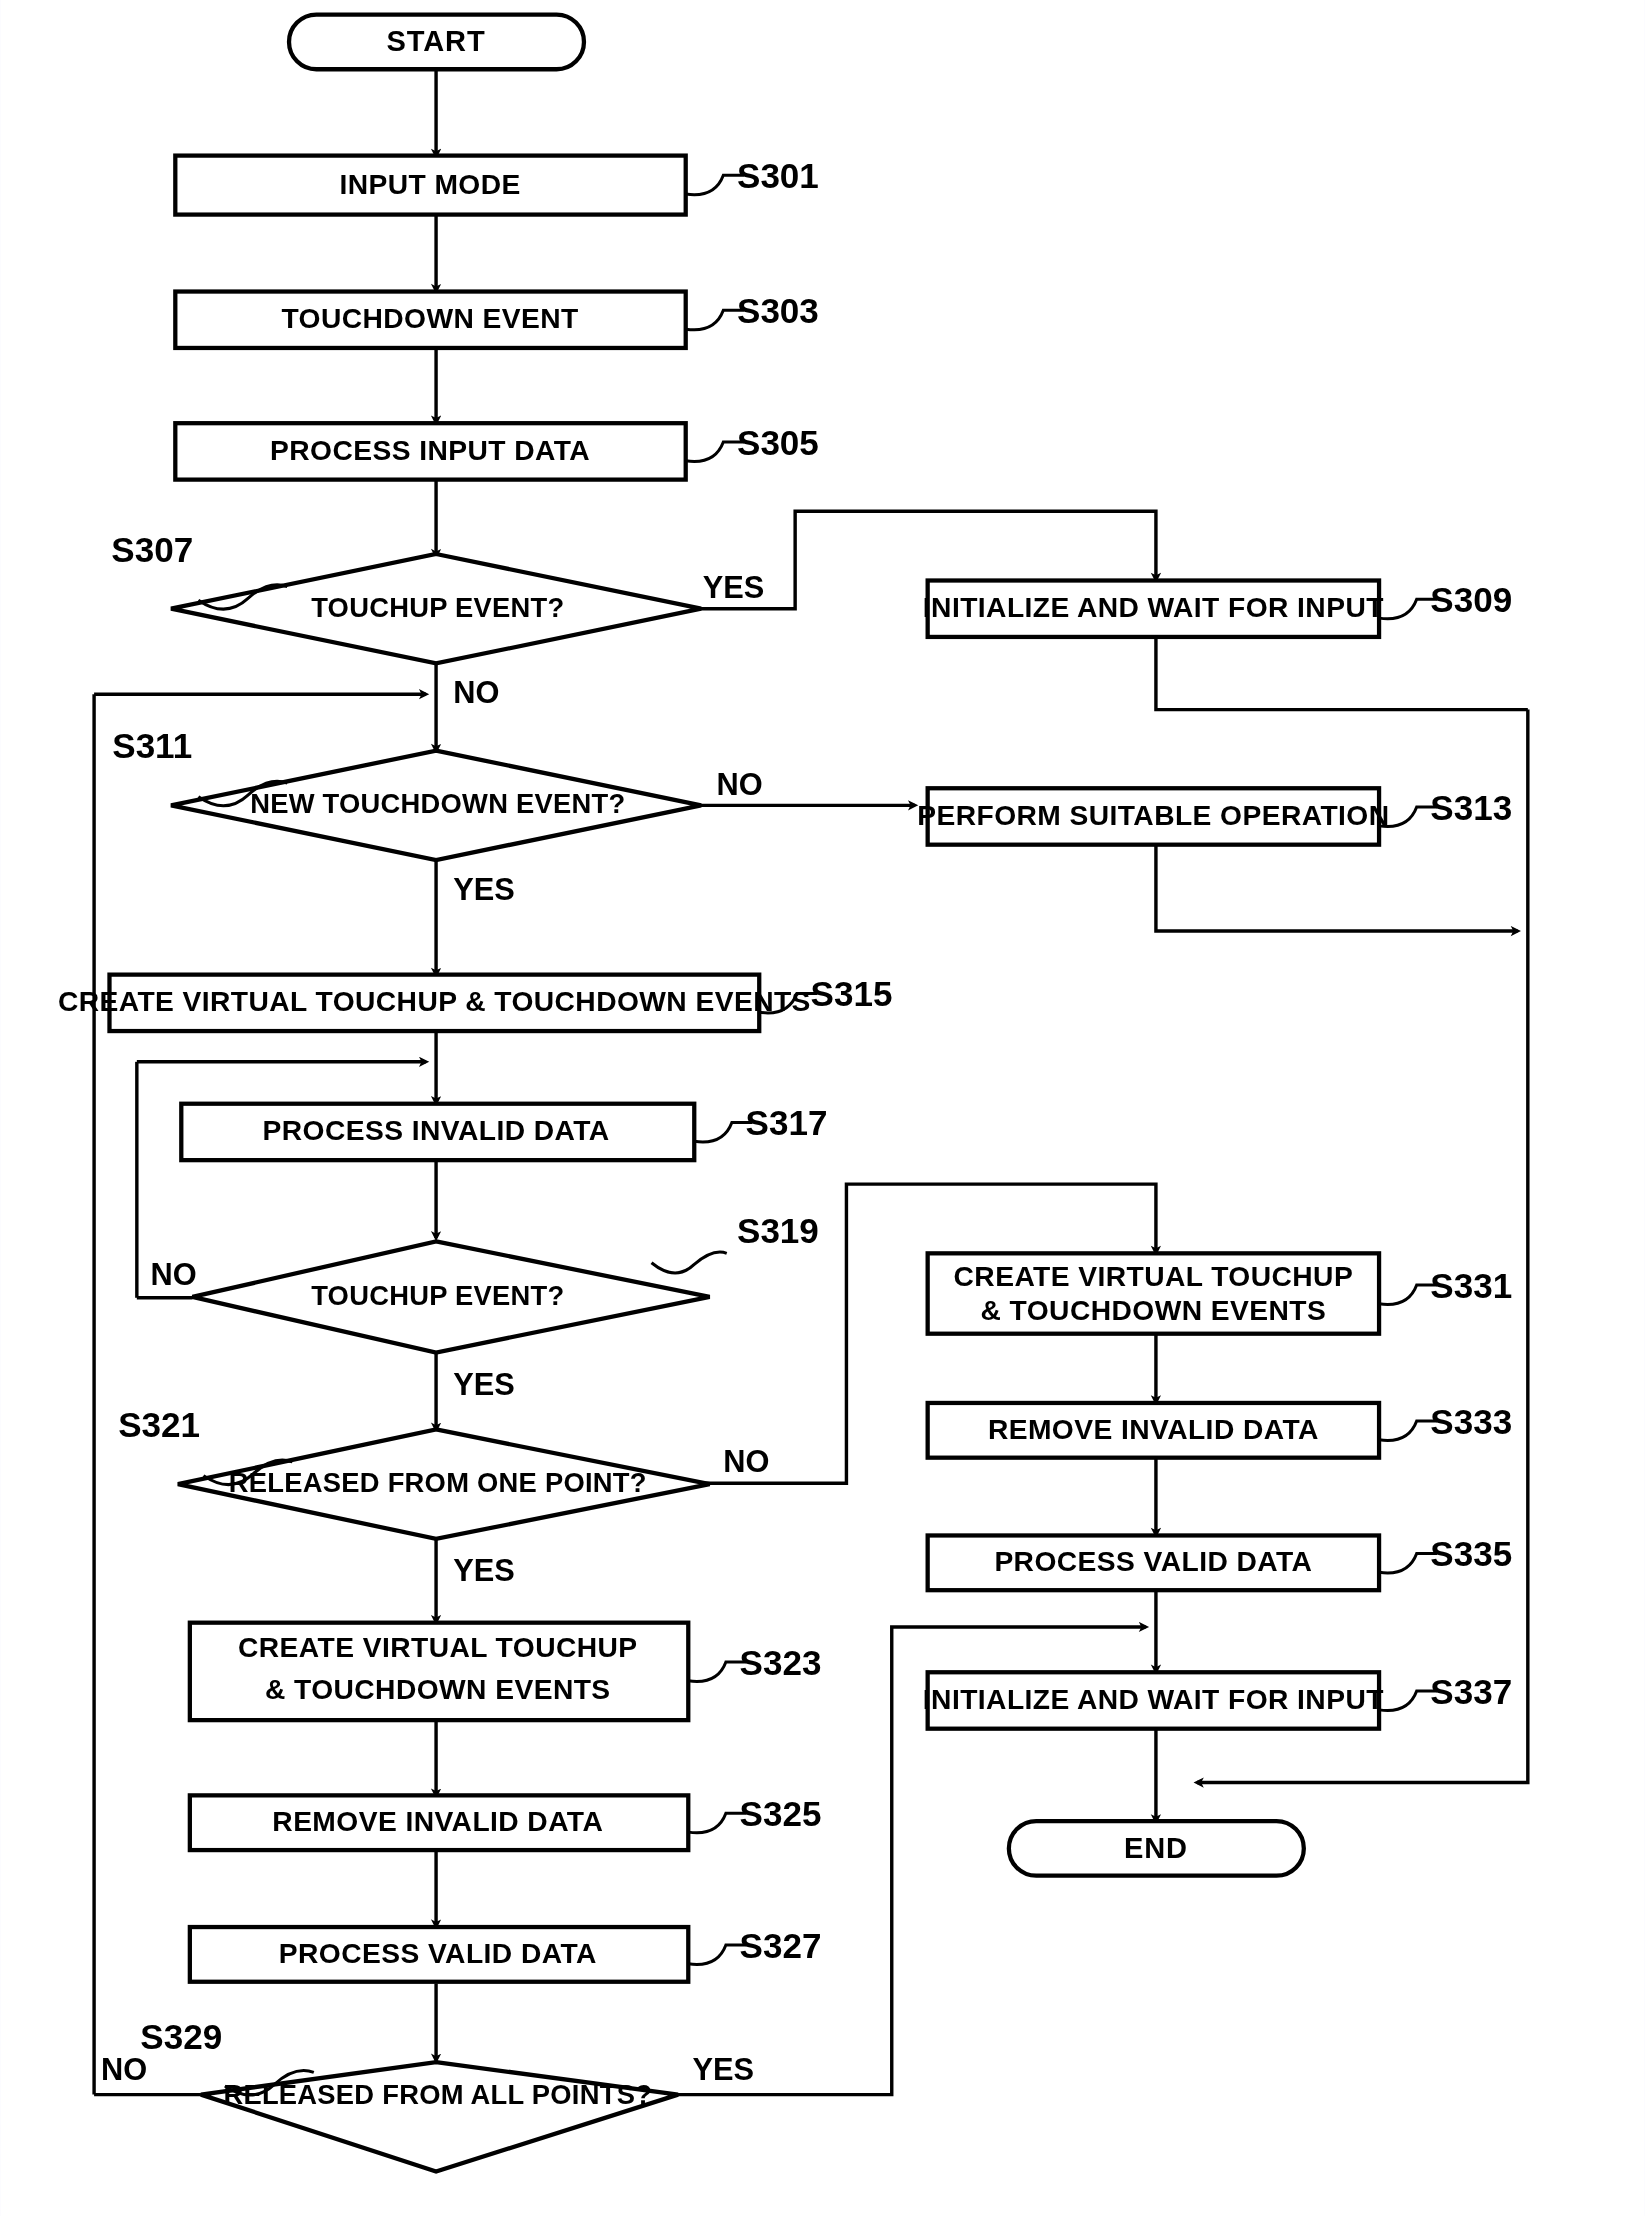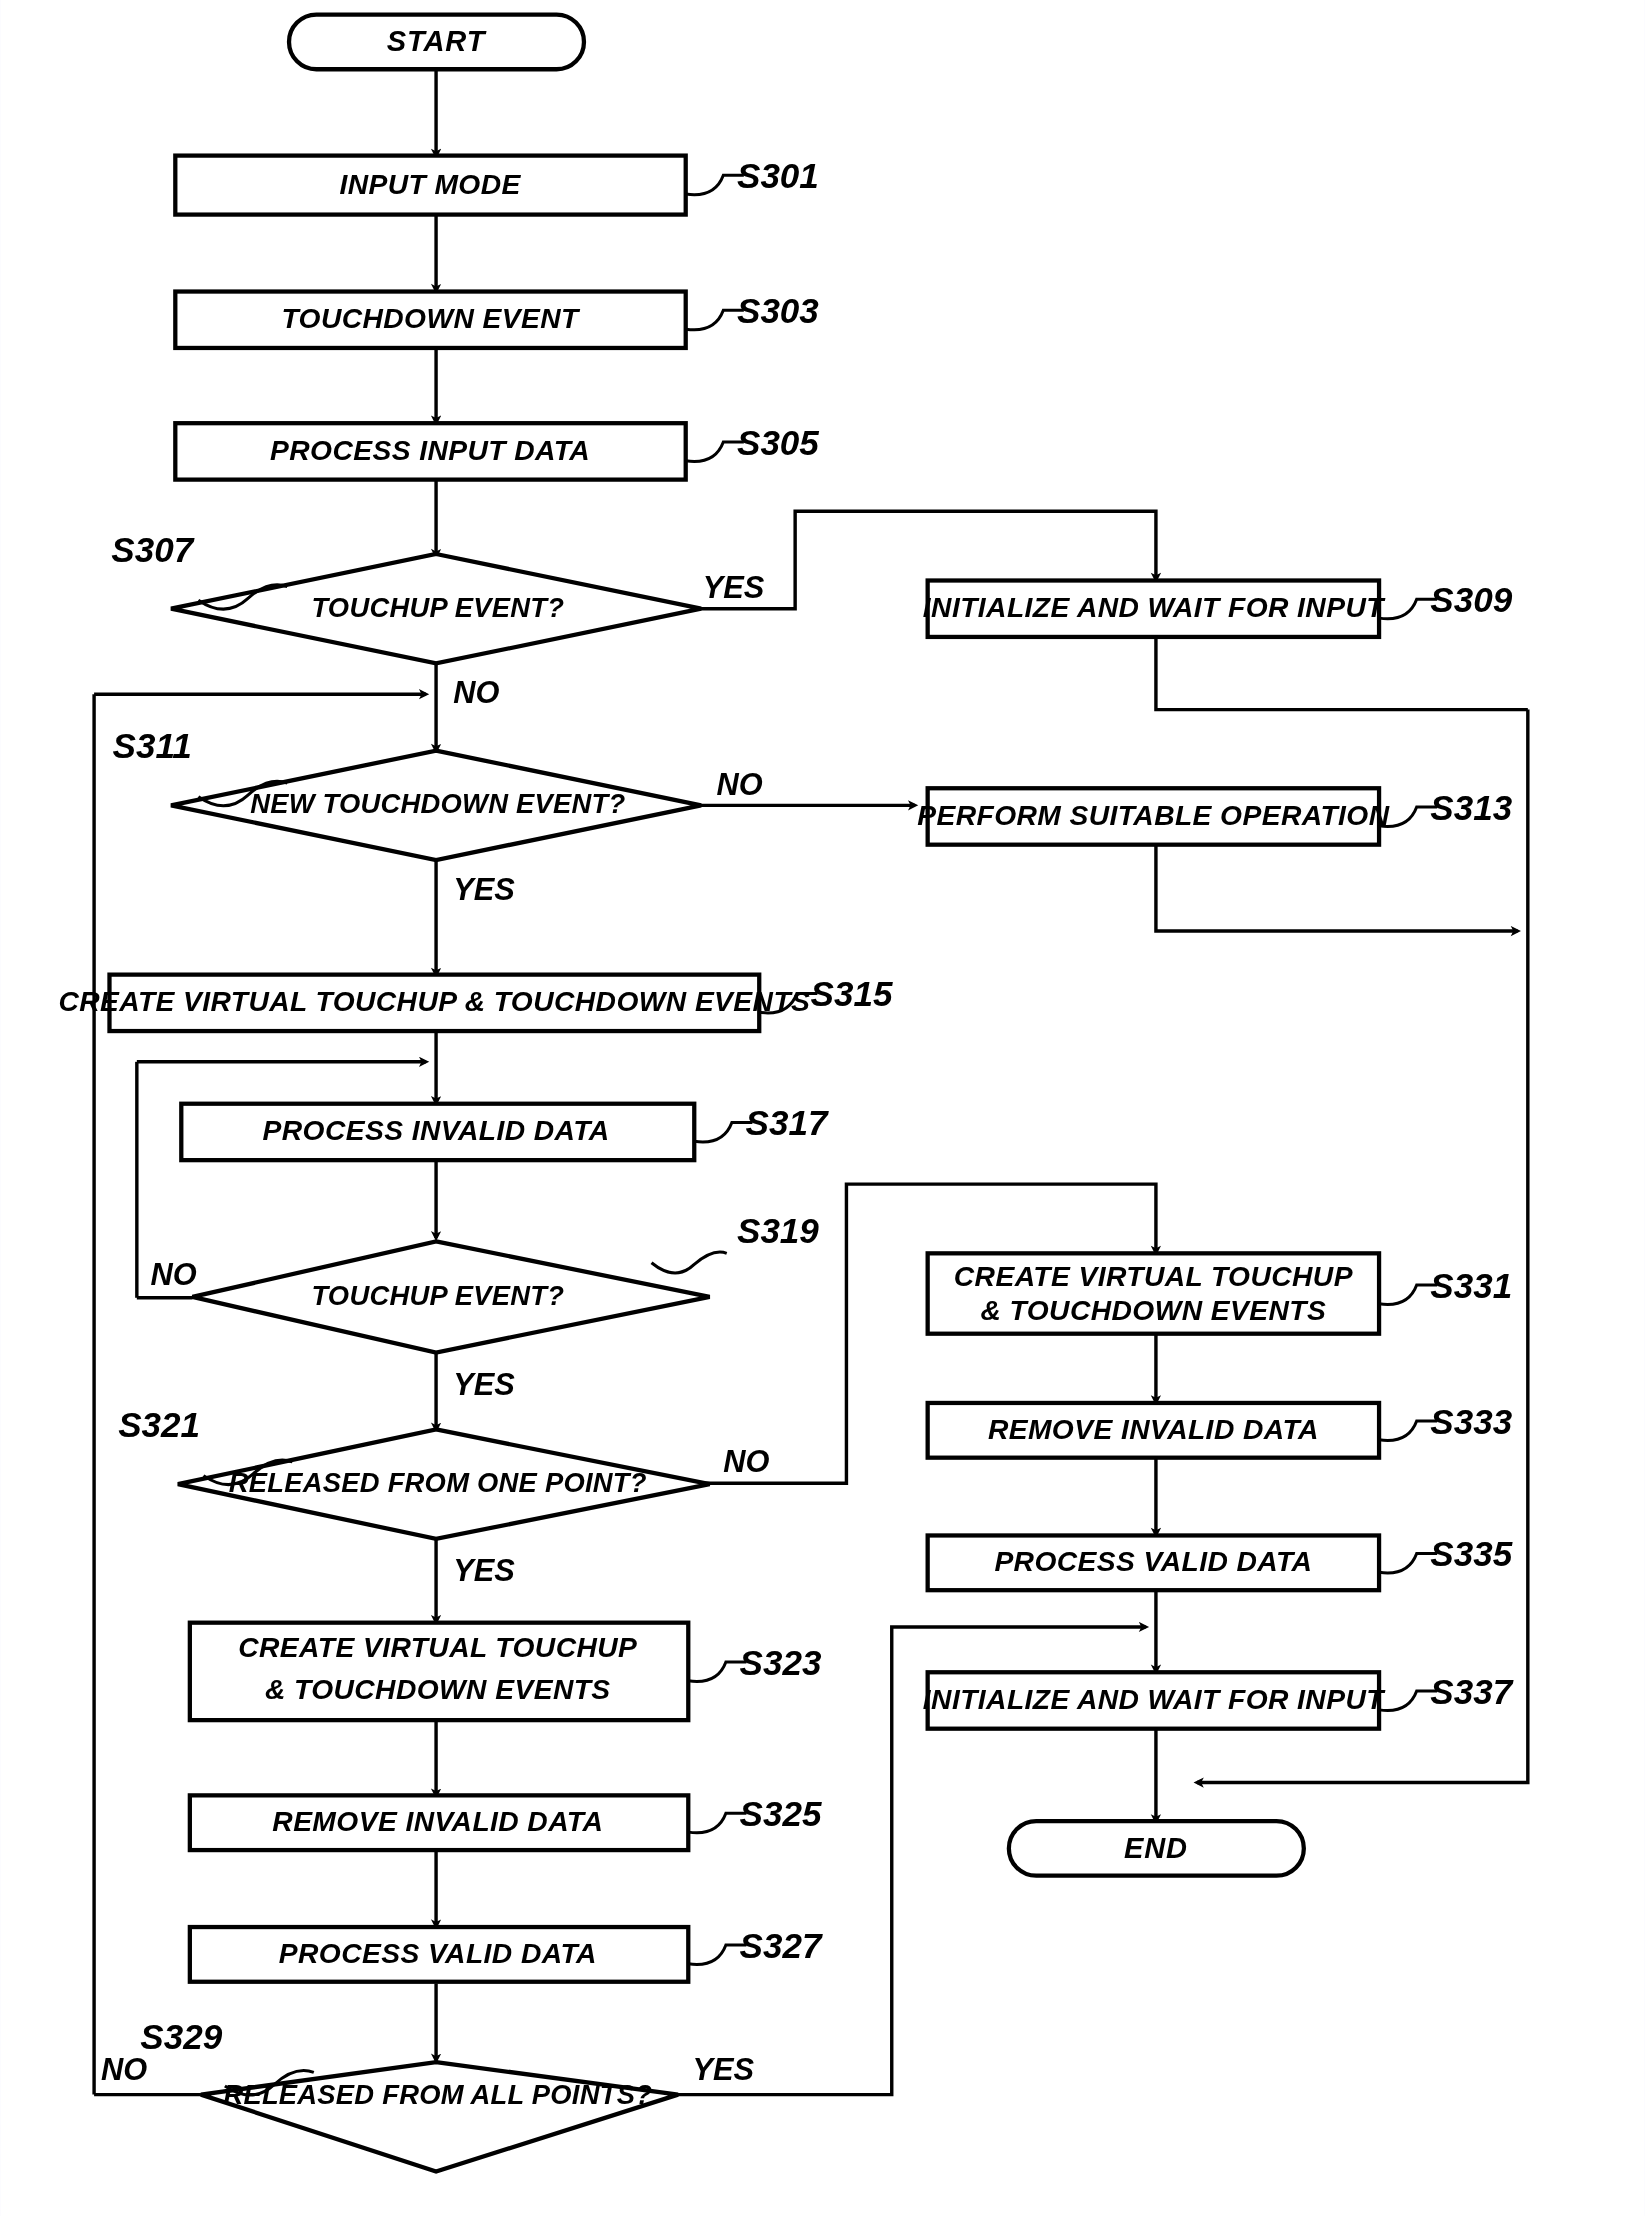--- a/index.html
+++ b/index.html
@@ -6,21 +6,20 @@
     margin: 0;
     padding: 0;
     background: #ffffff;
   }
   #canvas-wrap {
     position: relative;
     width: 1645px;
     height: 2216px;
     background: #c4b5fd;
     font-family: "Liberation Sans", sans-serif;
-    font-style: italic;
   }
   svg#flow {
     display: block;
     width: 1645px;
     height: 2216px;
   }
   .shape {
     fill: #ffffff;
     stroke: #000000;
     stroke-width: 5;

